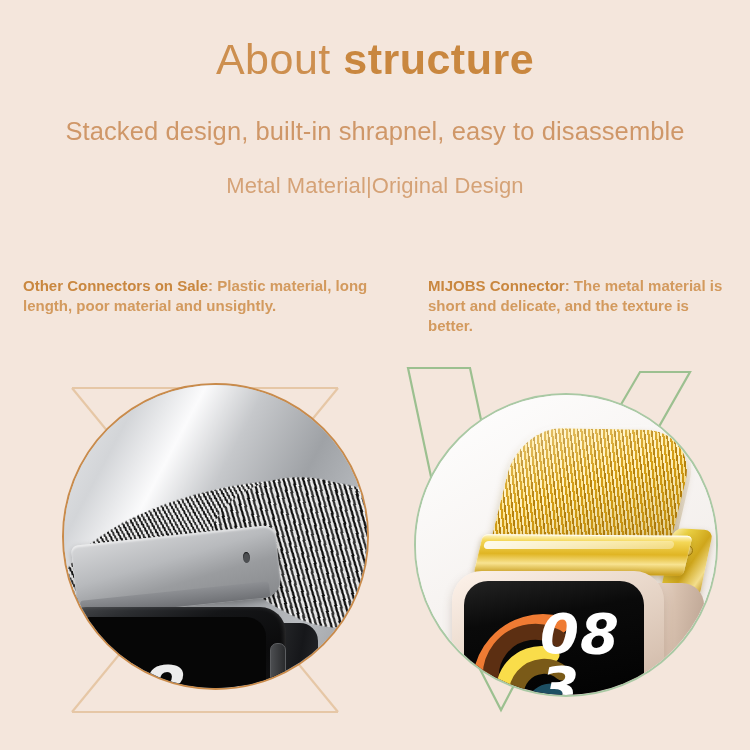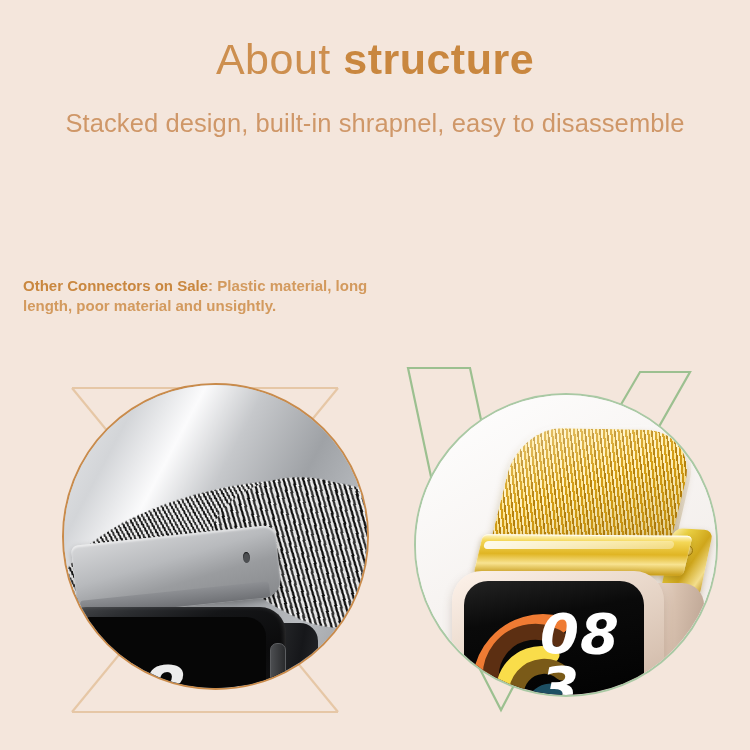--- a/index.html
+++ b/index.html
@@ -16,21 +16,21 @@
   .title{
     margin-top:38px;
     font-size:43px;
     letter-spacing:.5px;
     line-height:1;
     color:#cd8f4f;
     font-weight:400;
   }
   .title .bold{font-weight:700;color:#c9873f;}
   .subtitle{
-    margin-top:28px;
+    margin-top:36px;
     font-size:25.5px;
     color:#cf9768;
     font-weight:400;
     letter-spacing:.1px;
   }
   .subtitle2{
     margin-top:27px;
     font-size:22px;
     color:#d5a276;
     font-weight:400;
@@ -207,40 +207,44 @@
   .nosel{user-select:none;}
 </style>
 </head>
 <body>
 
 <div class="page">
 
   <div class="header">
     <div class="title nosel"><span>About </span><span class="bold">structure</span></div>
     <div class="subtitle nosel">Stacked design, built-in shrapnel, easy to disassemble</div>
+    <div class="subtitle2 nosel">Metal Material|Original Design</div>
   </div>
 
   <svg class="mark" viewBox="0 0 750 750">
 
     <g fill="none" stroke="#e6c7a6" stroke-width="2.2">
       <path d="M72 388 L338 712"></path>
       <path d="M338 388 L72 712"></path>
       <path d="M72 388 L338 388"></path>
       <path d="M72 712 L338 712"></path>
     </g>
 
     <g fill="none" stroke="#9cc090" stroke-width="2.2" stroke-linejoin="miter">
       <path d="M408 368 L466 642 L501 710 L540 636 L690 372 L640 372 L516 584 L470 368 Z"></path>
     </g>
   </svg>
 
   <div class="caption cap-left nosel">
     <span class="lead">Other Connectors on Sale</span><span class="colon">: </span><span>Plastic material, long length, poor material and unsightly.</span>
   </div>
 
+  <div class="caption cap-right nosel">
+    <span class="lead">MIJOBS Connector</span><span class="colon">:  </span><span>The metal material is short and delicate, and the texture is better.</span>
+  </div>
 
   <div class="photo photo-left">
     <div class="photo-inner">
       <div class="lf-bg"></div>
       <div class="lf-mesh"></div>
       <div class="lf-mesh2"></div>
       <div class="lf-conn"></div>
       <div class="lf-conn-edge"></div>
       <div class="lf-hole"></div>
       <div class="lf-body-r"></div>

